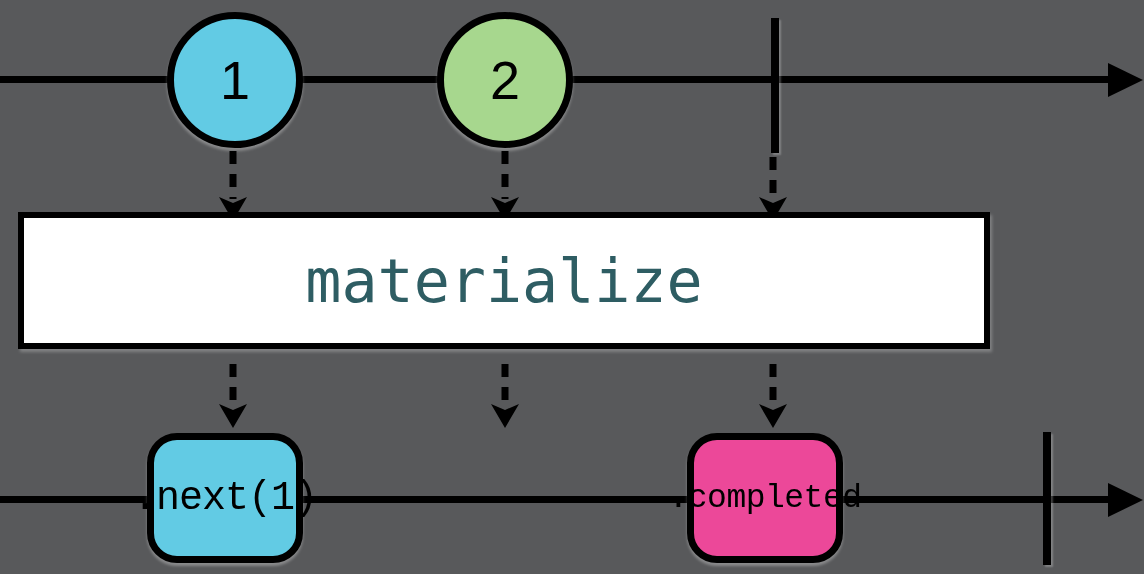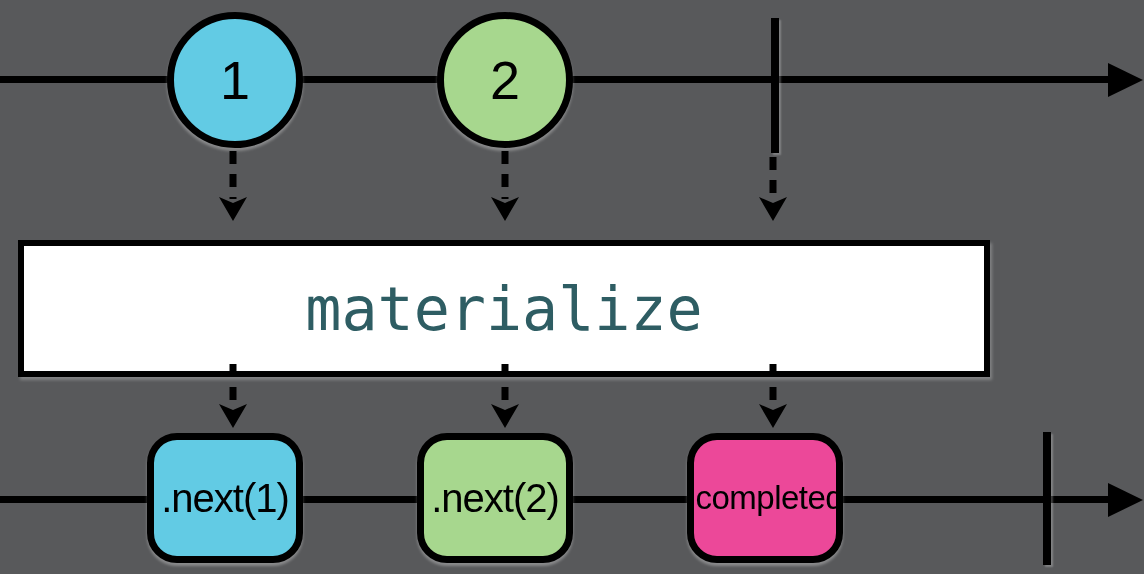--- a/index.html
+++ b/index.html
@@ -56,21 +56,21 @@
     font-weight: 500;
     color: #000;
     box-shadow: 0 3px 3px rgba(255,255,255,0.3);
   }
   .marble-1 { left: 167px; background: #62CBE4; }
   .marble-2 { left: 437px; background: #A7D78E; }
   
   .opbox {
     position: absolute;
     left: 18px;
-    top: 240px;
+    top: 212px;
     width: 972px;
     height: 137px;
     background: #FFFFFF;
     border: 6px solid #000;
     box-sizing: border-box;
     display: flex;
     align-items: center;
     justify-content: center;
     box-shadow: 2px 3px 3px rgba(255,255,255,0.25);
   }
@@ -94,20 +94,21 @@
     width: 156px;
     height: 130px;
     border: 7px solid #000;
     border-radius: 30px;
     box-sizing: border-box;
     display: flex;
     align-items: center;
     justify-content: center;
     color: #000;
     box-shadow: 0 3px 3px rgba(255,255,255,0.3);
+    font-family: Liberation Mono, monospace;
   }
   .event span { font-size: 40px; letter-spacing: -1px; }
   .event-next1 { left: 147px; background: #62CBE4; }
   .event-next2 { left: 417px; background: #A7D78E; }
   .event-completed { left: 687px; background: #ec4899; }
   .event-completed span { font-size: 33px; letter-spacing: -0.5px; }
 </style>
 </head>
 <body>
 
@@ -154,20 +155,17 @@
     <path d="M20 66 L6 42 L20 48 L34 42 Z" fill="#000"></path>
   </svg>
 
   <div class="tl tl-bottom"></div>
   <div class="tl-arrow tl-arrow-bottom"></div>
   <div class="cbar cbar-bottom"></div>
 
   <div class="event event-next1">
     <span>.next(1)</span>
   </div>
-  <div class="event event-next2">
-    <span>.next(2)</span>
-  </div>
   <div class="event event-completed">
     <span>.completed</span>
   </div>
 
 </div>
 
 </body></html>

